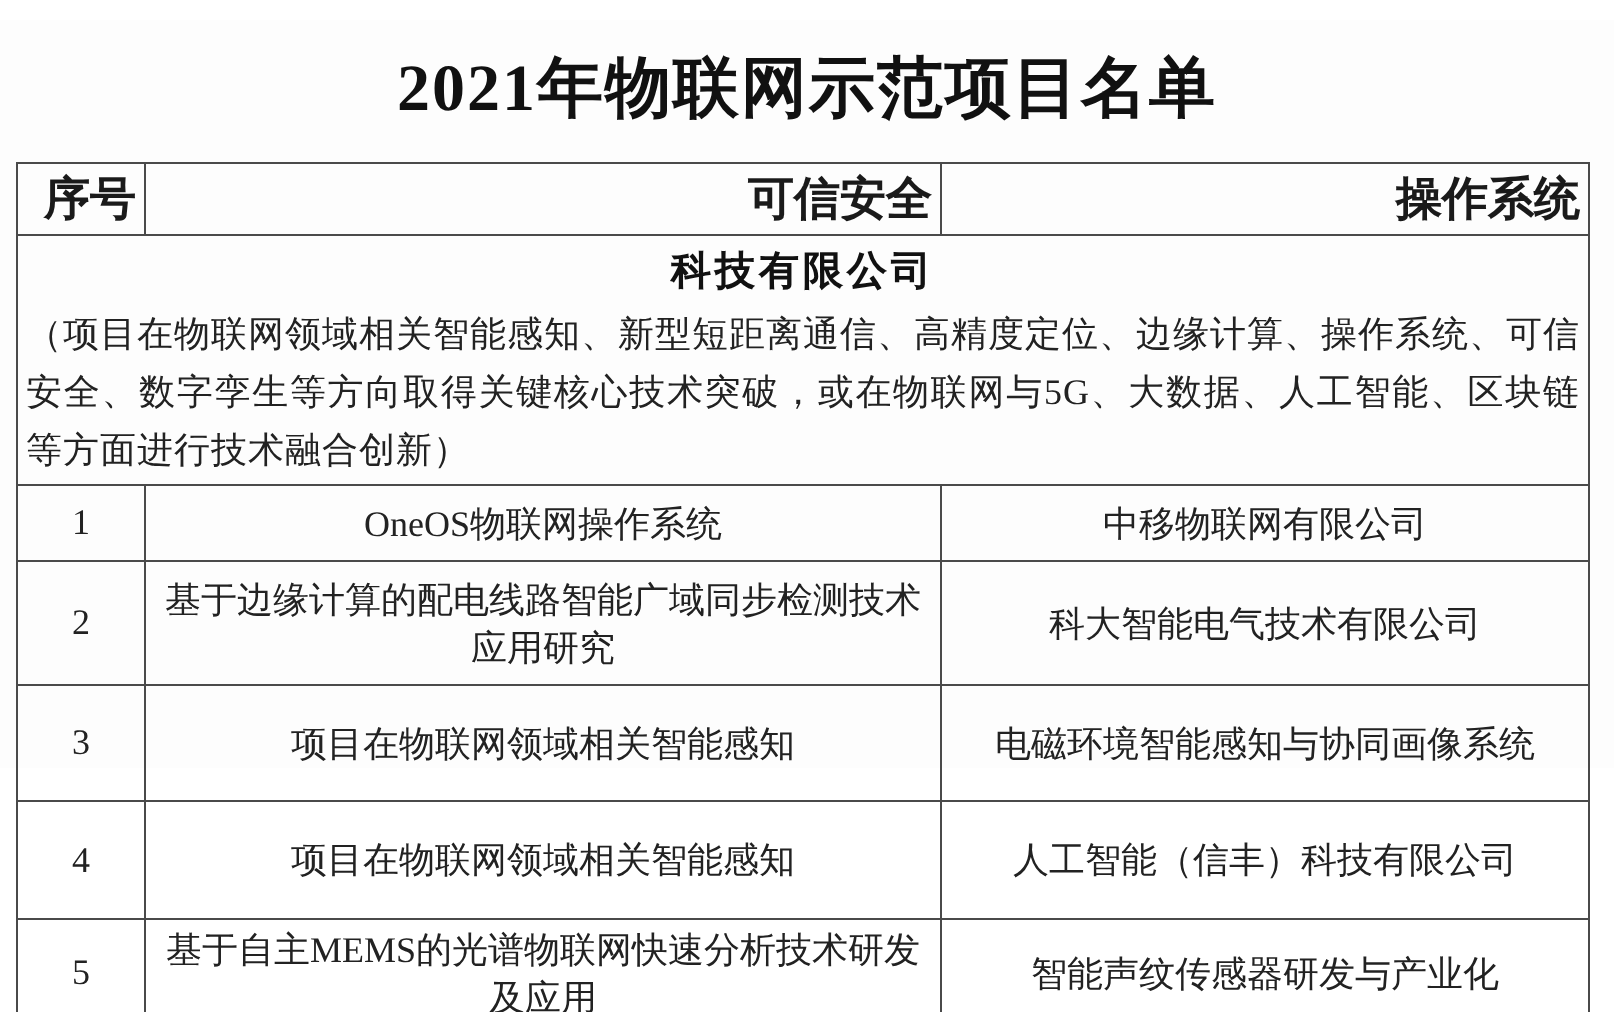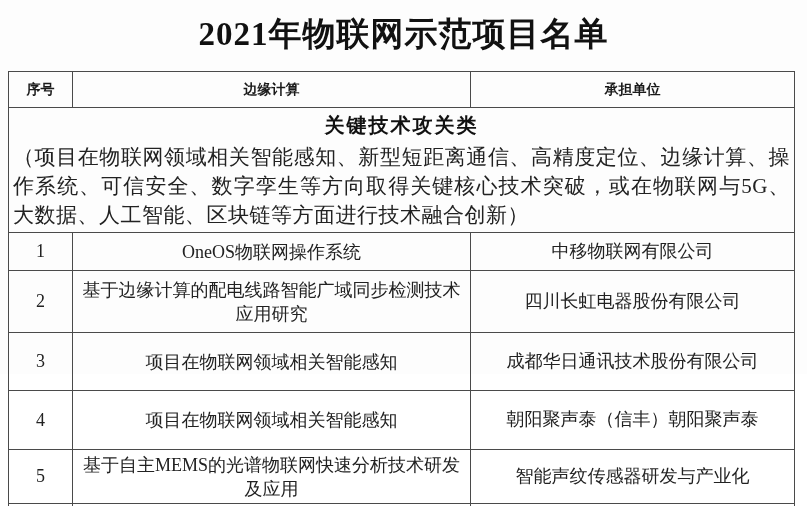--- a/index.html
+++ b/index.html
@@ -3,21 +3,21 @@
 <meta charset="utf-8">
 <style>
   * { margin: 0; padding: 0; box-sizing: border-box; }
   html, body {
     width: 807px; height: 506px;
     background: #ffffff;
     overflow: hidden;
     font-family: "Liberation Serif", "DejaVu Serif", serif;
     color: #1c1c1c;
   }
-  .page { position: relative; width: 807px; height: 374px; background: #fdfdfd; }
+  .page { position: relative; width: 807px; height: 374px; background: #fdfdfd; margin-top: 10px; }
   .doc-title {
     position: absolute;
     top: 12px; left: 0; width: 100%;
     text-align: center;
     font-size: 33px;
     font-weight: bold;
     letter-spacing: 1px;
     color: #111;
   }
   .doc-table {
@@ -33,104 +33,105 @@
   .doc-table col.c-project { width: 398px; }
   .doc-table th, .doc-table td {
     border: 1.5px solid #4a4a4a;
     text-align: center;
     vertical-align: middle;
     padding: 2px 4px;
     overflow: hidden;
   }
   .header-row th {
     height: 36px;
-    font-size: 14px;
+    font-size: 23px;
     font-weight: bold;
     color: #1a1a1a;
+    text-align: right;
   }
   .section-cell {
     height: 119px;
     padding: 4px 8px 6px 8px;
     vertical-align: top;
   }
   .section-title {
     text-align: center;
     font-weight: bold;
     font-size: 20px;
     letter-spacing: 2px;
     margin: 2px 0 4px 0;
     color: #111;
   }
   .section-desc {
     text-align: justify;
     text-align-last: left;
-    font-size: 21px;
+    font-size: 18px;
     line-height: 29px;
     letter-spacing: 0.5px;
     color: #222;
   }
   .row-1 td { height: 38px; }
   .row-2 td { height: 62px; }
   .row-3 td { height: 58px; }
   .row-4 td { height: 59px; }
   .row-5 td { height: 54px; }
   .partial-row td { height: 22px; border-bottom: none; }
   .cell-project { line-height: 24px; }
-  .cell-org { line-height: 24px; font-family: Liberation Mono, monospace; }
+  .cell-org { line-height: 24px; }
 </style>
 </head>
 <body>
 
 <div class="page">
 
   <h1 class="doc-title">2021年物联网示范项目名单</h1>
 
   <table class="doc-table">
     <colgroup>
       <col class="c-index">
       <col class="c-project">
       <col class="c-org">
     </colgroup>
     <thead>
       <tr class="header-row">
         <th>序号</th>
-        <th>边缘计算</th>
-        <th>承担单位</th>
+        <th>可信安全</th>
+        <th>操作系统</th>
       </tr>
     </thead>
     <tbody>
       <tr class="section-row">
         <td colspan="3" class="section-cell">
-          <div class="section-title">关键技术攻关类</div>
+          <div class="section-title">科技有限公司</div>
           <div class="section-desc">（项目在物联网领域相关智能感知、新型短距离通信、高精度定位、边缘计算、操作系统、可信安全、数字孪生等方向取得关键核心技术突破，或在物联网与5G、大数据、人工智能、区块链等方面进行技术融合创新）</div>
         </td>
       </tr>
 
       <tr class="data-row row-1">
         <td class="cell-index">1</td>
         <td class="cell-project">OneOS物联网操作系统</td>
         <td class="cell-org">中移物联网有限公司</td>
       </tr>
 
       <tr class="data-row row-2">
         <td class="cell-index">2</td>
         <td class="cell-project">基于边缘计算的配电线路智能广域同步检测技术应用研究</td>
-        <td class="cell-org">四川长虹电器股份有限公司</td>
+        <td class="cell-org">科大智能电气技术有限公司</td>
       </tr>
 
       <tr class="data-row row-3">
         <td class="cell-index">3</td>
         <td class="cell-project">项目在物联网领域相关智能感知</td>
-        <td class="cell-org">成都华日通讯技术股份有限公司</td>
+        <td class="cell-org">电磁环境智能感知与协同画像系统</td>
       </tr>
 
       <tr class="data-row row-4">
         <td class="cell-index">4</td>
         <td class="cell-project">项目在物联网领域相关智能感知</td>
-        <td class="cell-org">朝阳聚声泰（信丰）朝阳聚声泰</td>
+        <td class="cell-org">人工智能（信丰）科技有限公司</td>
       </tr>
 
       <tr class="data-row row-5">
         <td class="cell-index">5</td>
         <td class="cell-project">基于自主MEMS的光谱物联网快速分析技术研发及应用</td>
         <td class="cell-org">智能声纹传感器研发与产业化</td>
       </tr>
 
       <tr class="partial-row">
         <td></td>

